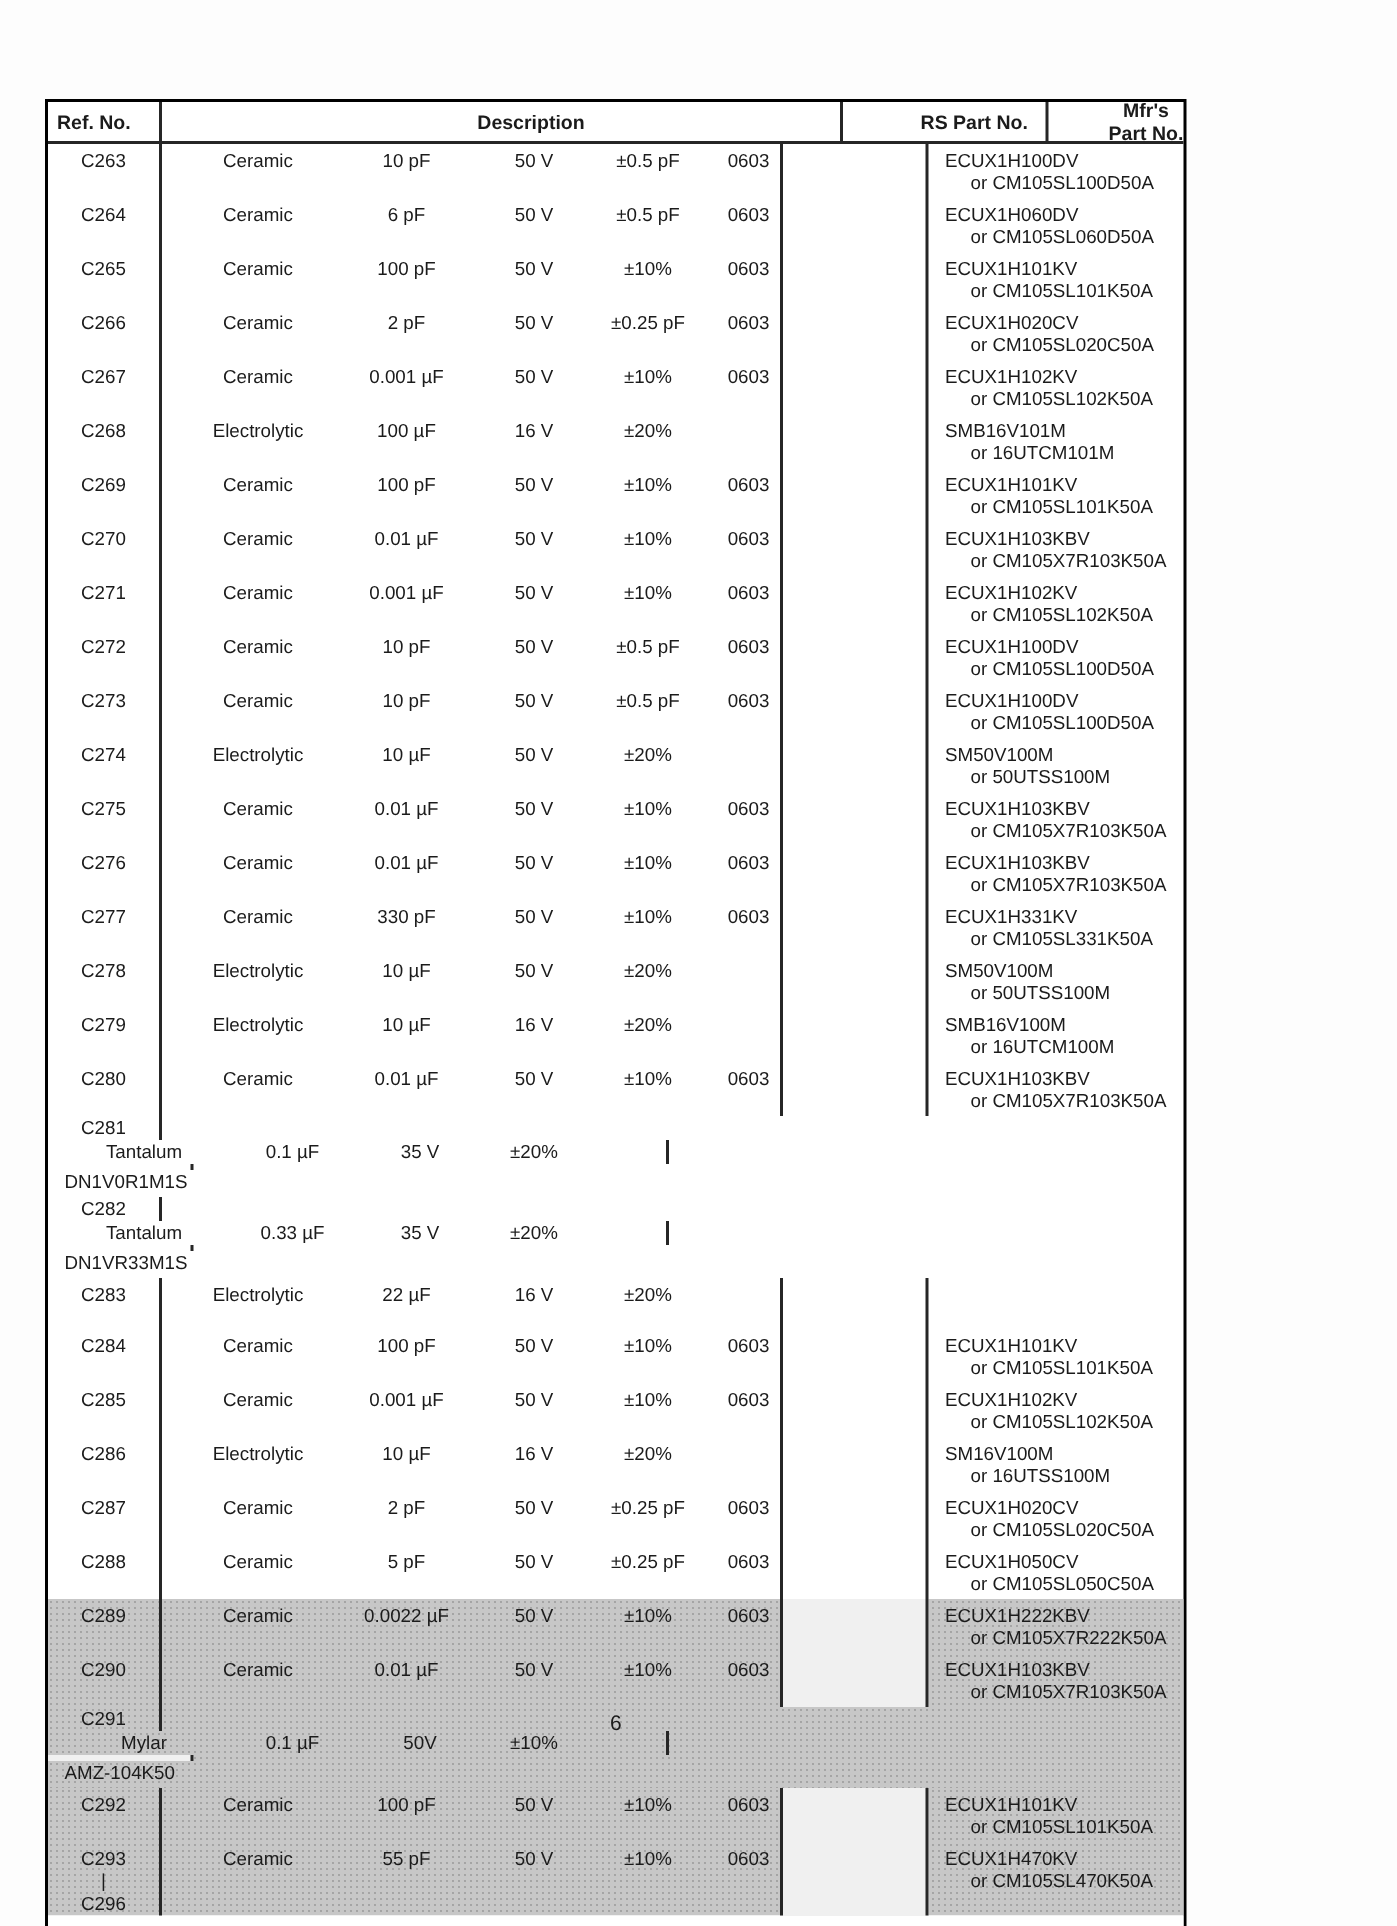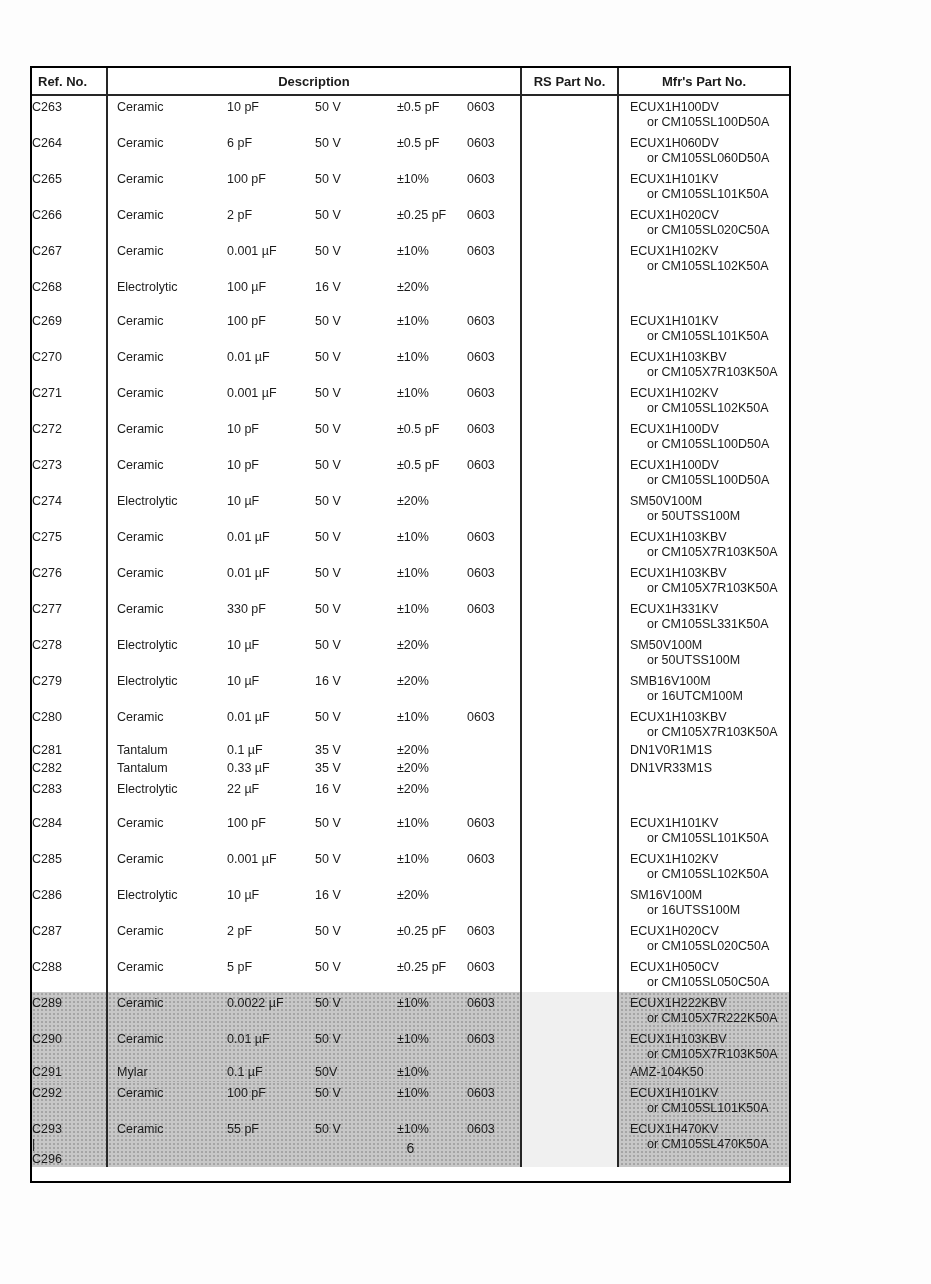--- a/index.html
+++ b/index.html
@@ -22,33 +22,33 @@
 
   .thead {
     display: flex;
     height: 28px;
     border-bottom: 2px solid #262626;
     font-weight: bold;
     font-size: 13px;
     align-items: center;
   }
   .col-ref  { width: 76px;  border-right: 2px solid #262626; }
-  .col-desc { width: 414px; border-right: 2px solid #262626; }
+  .col-desc { width: 414px; border-right: 2px solid #262626; text-align: center; }
   .col-rs   { width: 97px;  border-right: 2px solid #262626; }
   .col-mfr  { flex: 1; }
   .thead .col-ref { padding-left: 6px; height: 100%; display: flex; align-items: center; }
   .thead .col-desc, .thead .col-rs, .thead .col-mfr {
     text-align: center; height: 100%;
-    display: flex; align-items: center; justify-content: center;
+    display: flex; align-items: center; justify-content: center; margin-left: 40px;
   }
 
   .row { display: flex; min-height: 34px; font-size: 12.5px; align-items: stretch; }
-  .row.compact { min-height: 18px; }
-
-  .row .col-ref { text-align: left; padding-top: 4px; line-height: 15px; }
+  .row.compact { min-height: 18px; flex-direction: column; }
+
+  .row .col-ref { text-align: center; padding-top: 4px; line-height: 15px; }
   .row.compact .col-ref { padding-top: 1px; }
 
   .desc-grid {
     display: grid;
     grid-template-columns: 110px 88px 82px 70px 64px;
     padding: 4px 0 0 9px;
     line-height: 15px;
     align-content: start;
   }
   .row.compact .desc-grid { padding-top: 1px; }
@@ -181,20 +181,24 @@
             <div>C268</div>
           </div>
     <div class="col-desc desc-grid">
       <span>Electrolytic</span>
       <span>100 µF</span>
       <span>16 V</span>
       <span>±20%</span>
       <span></span>
     </div>
     <div class="col-rs"></div>
+    <div class="col-mfr">
+            <div class="mfr-main">SMB16V101M</div>
+            <div class="mfr-alt">or 16UTCM101M</div>
+          </div>
   </div>
         <div class="row">
     <div class="col-ref cell">
             <div>C269</div>
           </div>
     <div class="col-desc desc-grid">
       <span>Ceramic</span>
       <span>100 pF</span>
       <span>50 V</span>
       <span>±10%</span>

